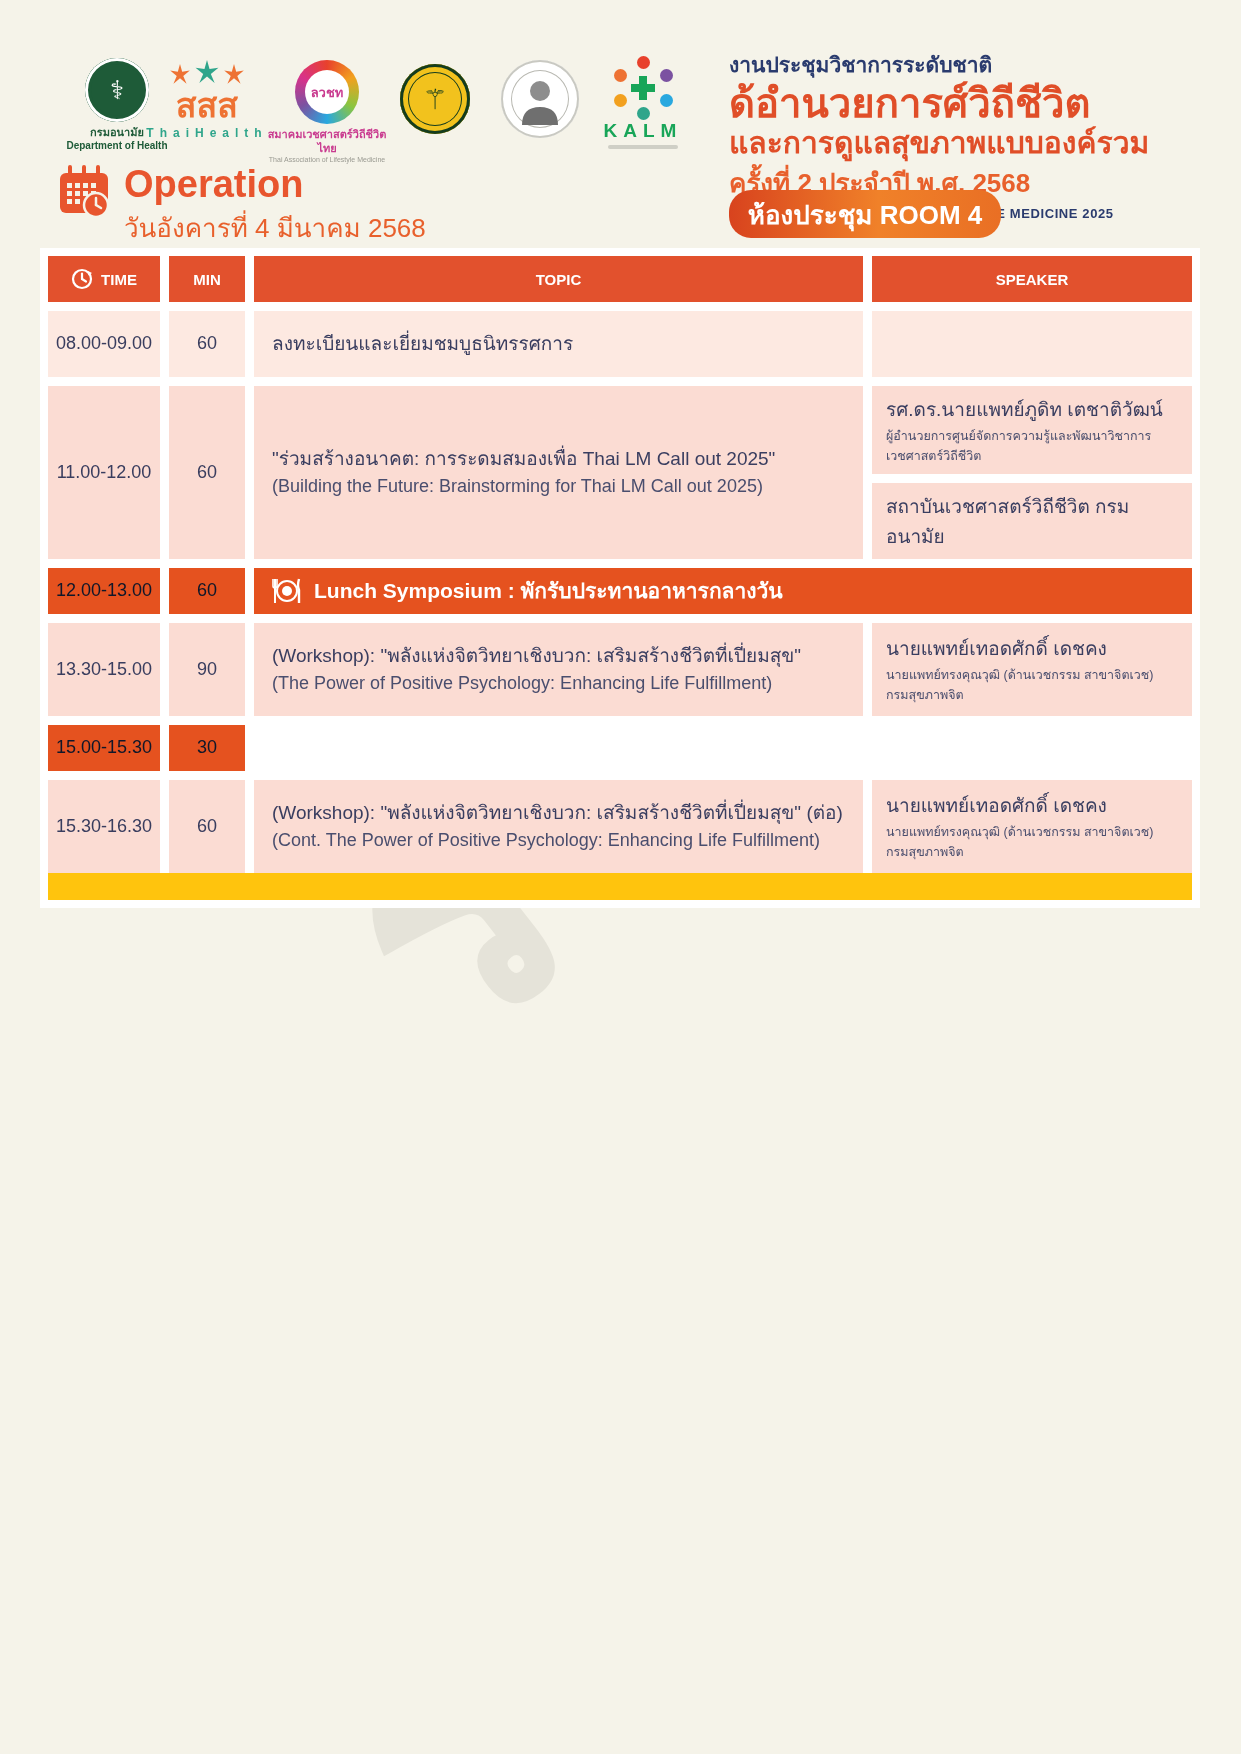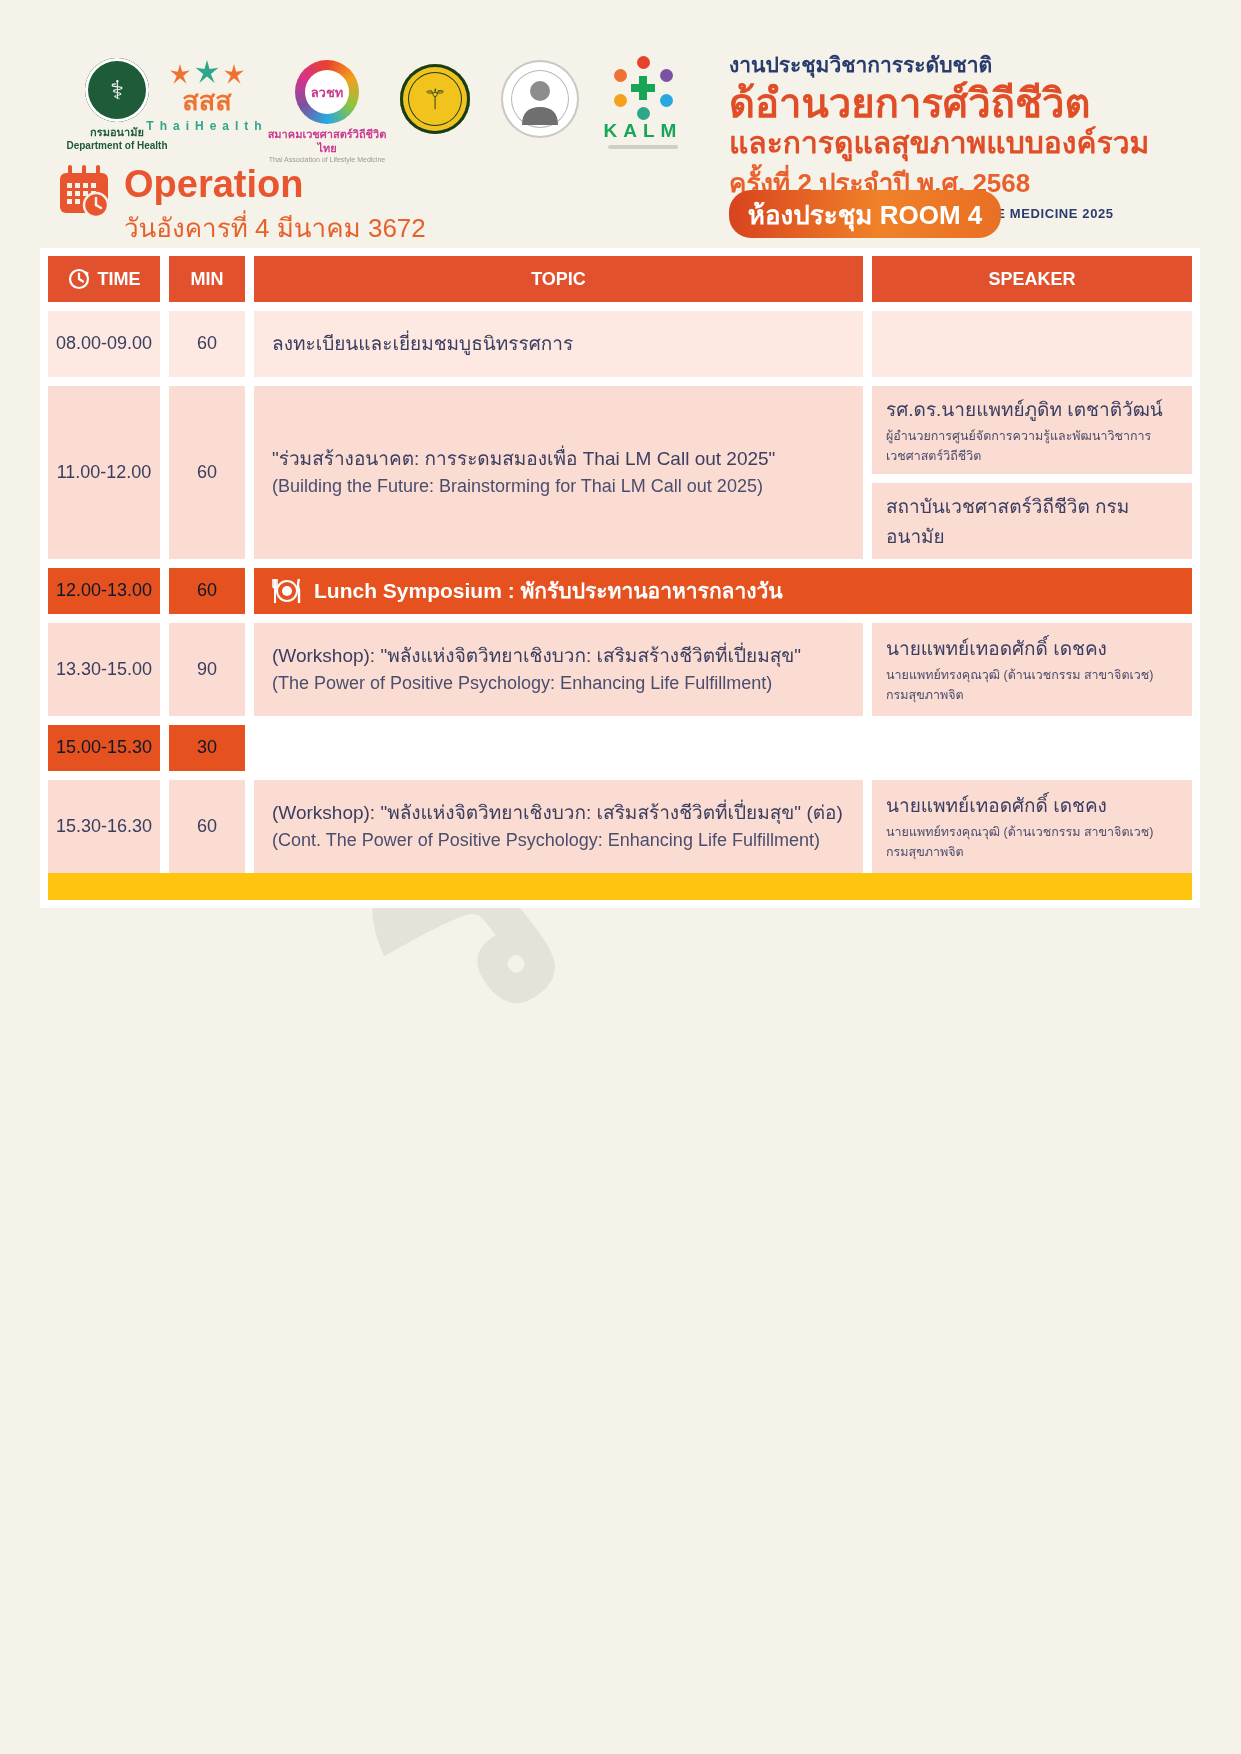--- a/index.html
+++ b/index.html
@@ -26,21 +26,21 @@
   .logo { position:absolute; display:flex; flex-direction:column; align-items:center; text-align:center; }
   .logo small { line-height:1.25; }
 
   .doh-seal { width:64px; height:64px; border-radius:50%; background:#1E5B38;
     display:flex; align-items:center; justify-content:center; box-shadow:inset 0 0 0 3px #fff, inset 0 0 0 6px #1E5B38; }
   .doh-seal span { color:#fff; font-size:26px; }
   .doh-cap1 { color:#1E5B38; font-size:11px; margin-top:4px; font-weight:bold; }
   .doh-cap2 { color:#1E5B38; font-size:10px; font-weight:bold; }
 
   .sss-stars { display:flex; gap:3px; height:26px; align-items:flex-end; }
-  .sss-word { color:#EE7233; font-size:27px; font-weight:bold; line-height:1; }
+  .sss-word { color:#EE7233; font-size:34px; font-weight:bold; line-height:1; }
   .sss-cap { color:#2FA58B; font-size:12px; font-weight:bold; letter-spacing:6px; margin-top:4px; }
 
   .talm-ring { width:64px; height:64px; border-radius:50%;
     background:conic-gradient(#E8412C,#F2A01E,#8BC53F,#29A8DF,#7B52A1,#D8328A,#E8412C);
     display:flex; align-items:center; justify-content:center; }
   .talm-core { width:44px; height:44px; border-radius:50%; background:#fff;
     display:flex; align-items:center; justify-content:center; }
   .talm-core b { color:#C93A8F; font-size:13px; }
   .talm-cap1 { color:#C93A8F; font-size:11px; font-weight:bold; margin-top:4px; }
   .talm-cap2 { color:#9a9a92; font-size:7px; }
@@ -84,21 +84,21 @@
   
   .table-wrap { position:absolute; left:40px; top:248px; width:1160px; z-index:1;
     background:#fff; padding:8px; }
   .t-row { display:flex; gap:9px; margin-bottom:9px; }
   .t-row:last-child { margin-bottom:0; }
   .c-time  { width:112px; flex:none; display:flex; align-items:center; justify-content:center; font-size:18px; }
   .c-min   { width:76px;  flex:none; display:flex; align-items:center; justify-content:center; font-size:18px; }
   .c-topic { flex:1; display:flex; flex-direction:column; justify-content:center; padding:20px 18px; gap:4px; }
   .c-speaker { width:320px; flex:none; display:flex; flex-direction:column; gap:9px; }
 
-  .hdr { background:#E2512D; color:#fff; font-weight:bold; height:46px; font-size:18px; }
+  .hdr { background:#E2512D; color:#fff; font-weight:bold; height:46px; font-size:15px; }
   .hdr.c-topic, .hdr.c-speaker { align-items:center; justify-content:center; flex-direction:row; padding:0; display:flex; }
   .hdr.c-time { gap:8px; }
 
   .pink  { background:#FBDCD3; }
   .pinkL { background:#FDE9E1; }
 
   .topic-th { font-size:19px; color:#3A3E60; line-height:1.35; }
   .topic-en { font-size:18px; color:#4A4E6E; line-height:1.3; }
 
   .spk-block { flex:1; display:flex; flex-direction:column; justify-content:center; padding:8px 14px; }
@@ -211,21 +211,21 @@
         <rect x="9" y="34" width="5" height="5"></rect>
           <rect x="17" y="34" width="5" height="5"></rect>
       </g>
       <circle cx="38" cy="40" r="12" fill="#E8552E" stroke="#F5F3E9" stroke-width="2.5"></circle>
       <line x1="38" y1="40" x2="38" y2="33" stroke="#F5F3E9" stroke-width="2.5" stroke-linecap="round"></line>
       <line x1="38" y1="40" x2="43" y2="43" stroke="#F5F3E9" stroke-width="2.5" stroke-linecap="round"></line>
     </svg>
   </div>
   <div class="op-text">
     <div class="op-heading">Operation</div>
-    <div class="op-date">วันอังคารที่ 4 มีนาคม 3672</div>
+    <div class="op-date">วันอังคารที่ 4 มีนาคม 2568</div>
   </div>
 </div>
 
 <div class="room-badge">
   <span>ห้องประชุม ROOM 4</span>
 </div>
 
 <div class="table-wrap">
   <div class="t-row">
     <div class="c-time hdr">

